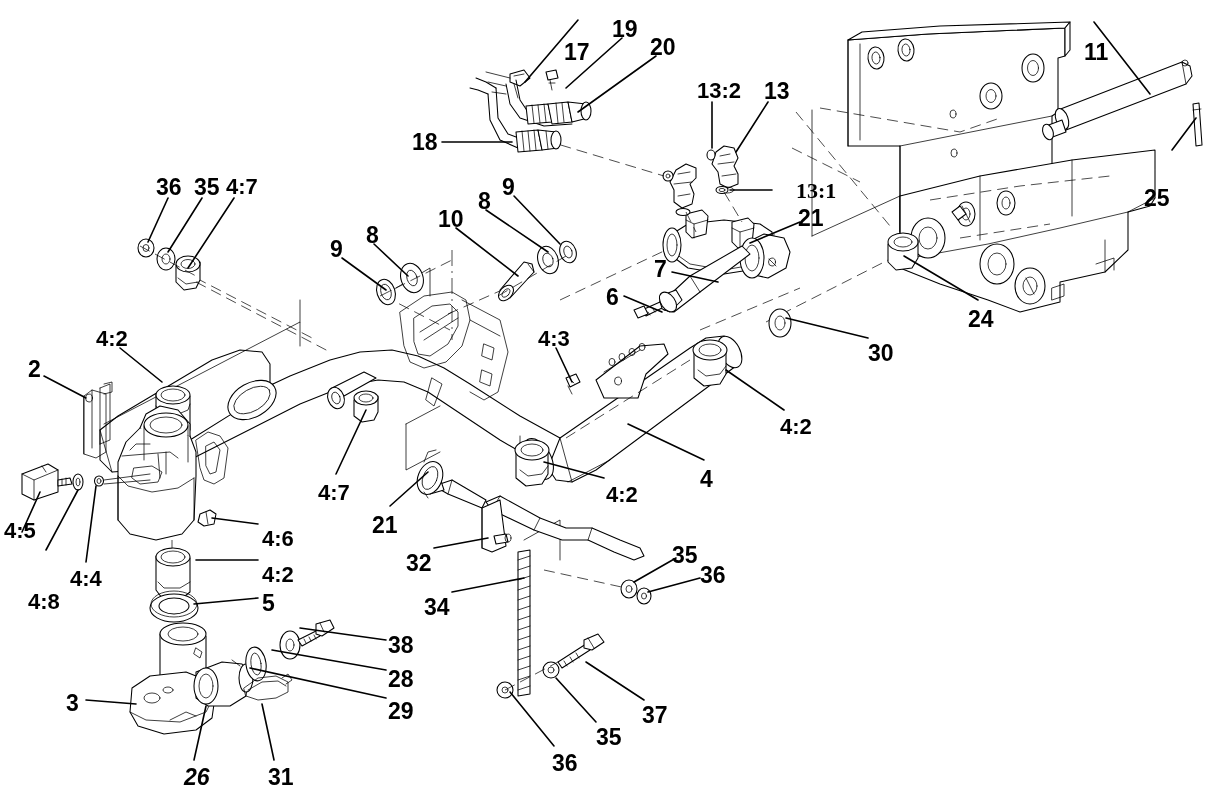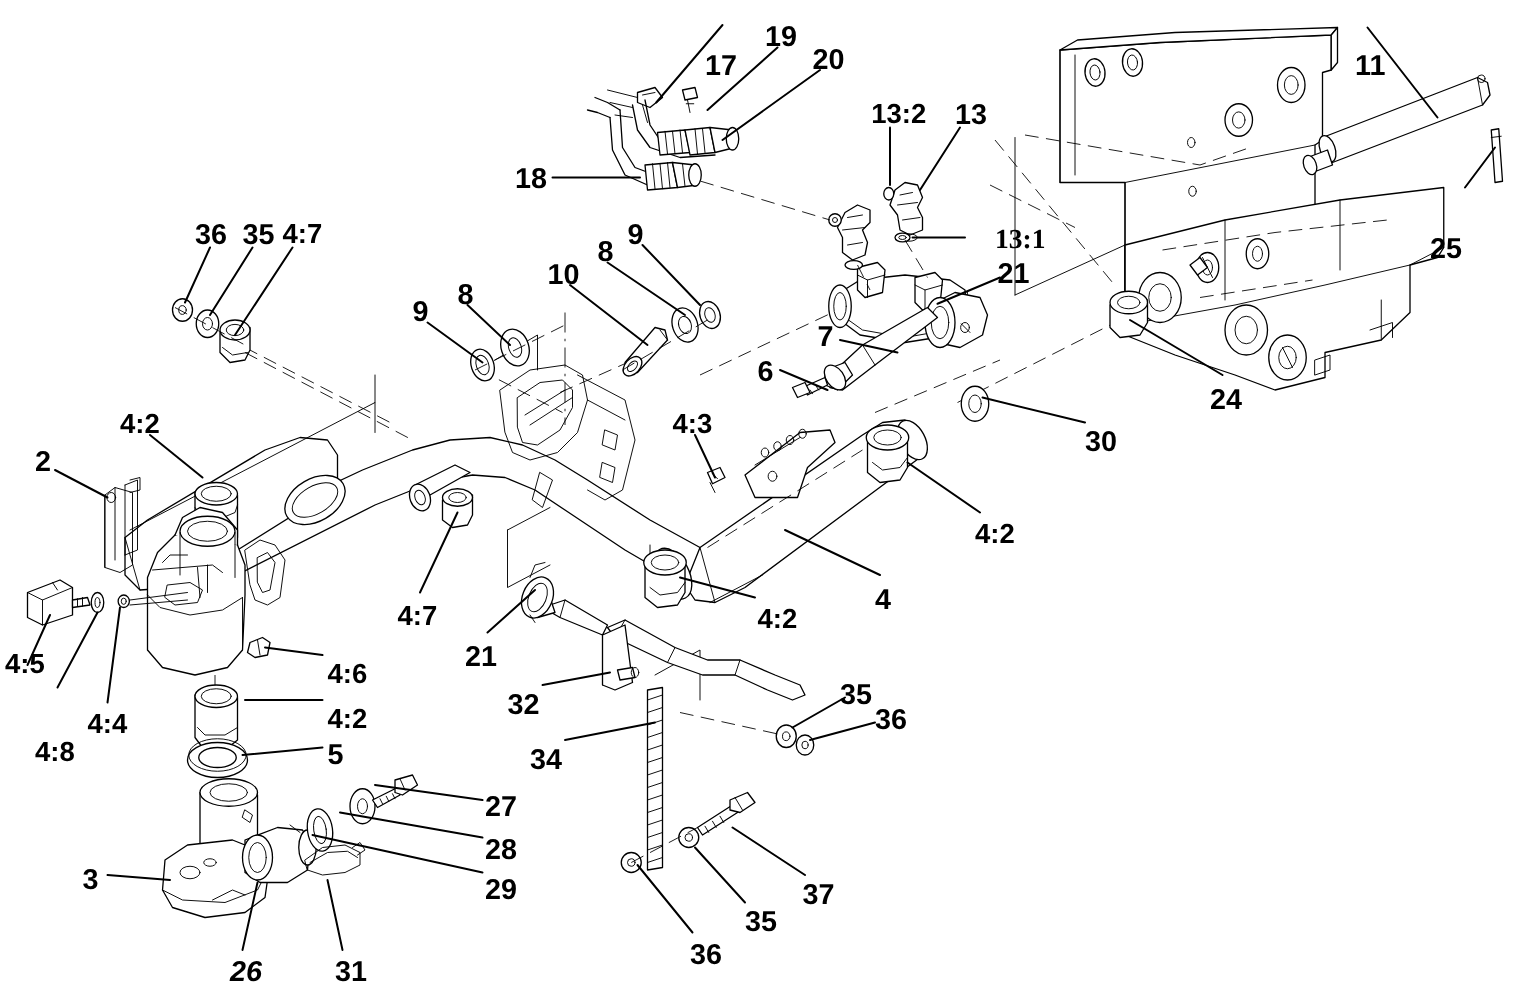--- a/index.html
+++ b/index.html
@@ -616,21 +616,21 @@
       <div class="callout small" style="left: 4px; top: 520px;">4:5</div>
       <div class="callout small" style="left: 262px; top: 528px;">4:6</div>
       <div class="callout" style="left: 406px; top: 552px;">32</div>
       <div class="callout small" style="left: 28px; top: 556px; margin-top: 35px;">4:8</div>
       <div class="callout small" style="left: 70px; top: 568px;">4:4</div>
       <div class="callout small" style="left: 262px; top: 564px;">4:2</div>
       <div class="callout" style="left: 672px; top: 544px;">35</div>
       <div class="callout" style="left: 700px; top: 564px;">36</div>
       <div class="callout" style="left: 262px; top: 592px;">5</div>
       <div class="callout" style="left: 424px; top: 596px;">34</div>
-      <div class="callout" style="left: 388px; top: 634px;">27</div>
+      <div class="callout" style="left: 388px; top: 634px;">38</div>
       <div class="callout" style="left: 388px; top: 668px;">28</div>
       <div class="callout" style="left: 642px; top: 704px;">37</div>
       <div class="callout" style="left: 66px; top: 692px;">3</div>
       <div class="callout" style="left: 388px; top: 700px;">29</div>
       <div class="callout" style="left: 596px; top: 726px;">35</div>
       <div class="callout" style="left: 184px; top: 766px; font-style: italic;">26</div>
       <div class="callout" style="left: 268px; top: 766px; text-align: center;">31</div>
       <div class="callout" style="left: 552px; top: 752px;">36</div>
     </div>
 

